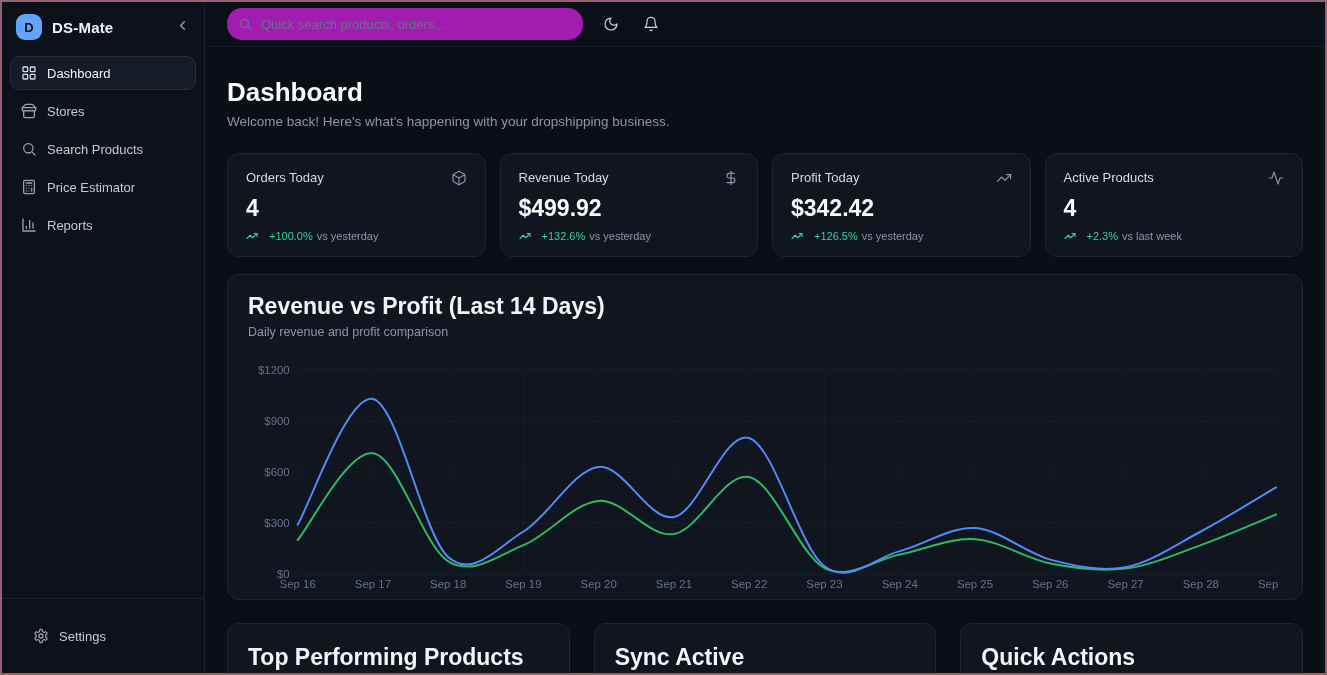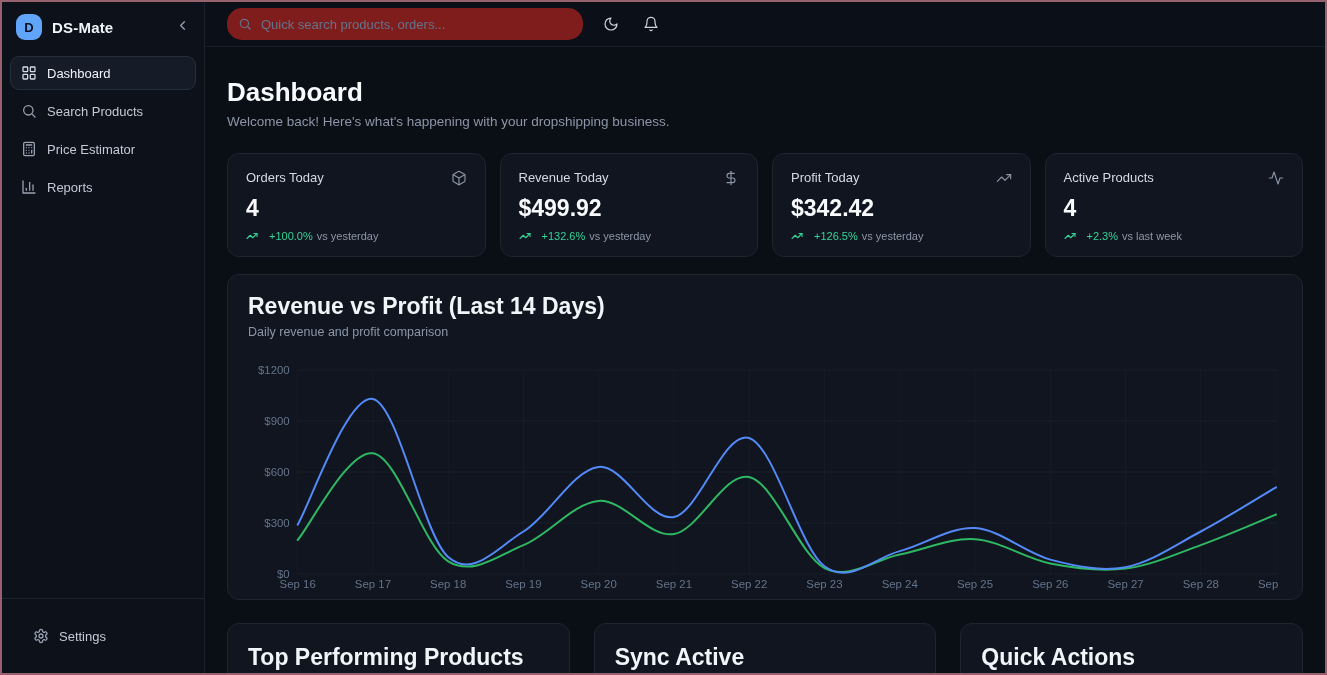--- a/index.html
+++ b/index.html
@@ -19,21 +19,21 @@
   nav.side-nav { padding:4px 8px; display:flex; flex-direction:column; gap:4px; }
   .nav-item { display:flex; align-items:center; gap:10px; padding:8px 10px; border-radius:9px; color:#c2cad6; font-size:13px; border:1px solid transparent; cursor:pointer; text-decoration:none; }
   .nav-item .nav-icon { display:flex; align-items:center; color:#9aa4b4; }
   .nav-item.active { background:#151c27; border-color:#242e3c; color:#eef2f7; }
   .nav-item.active .nav-icon { color:#d7dde6; }
   .sidebar-footer { margin-top:auto; border-top:1px solid #1b222e; padding:20px; }
 
   
   .main { flex:1; display:flex; flex-direction:column; min-width:0; background:#0a0e15; }
   .topbar { height:45px; flex:0 0 45px; display:flex; align-items:center; gap:16px; padding:0 22px; border-bottom:1px solid #161d28; background:#0b0f17; }
-  .searchbox { width:356px; height:30px; background:#7f1d1d; border-radius:15px; display:flex; align-items:center; gap:9px; padding:16px 11px; color:#64748b; }
+  .searchbox { width:356px; height:30px; background:#a21caf; border-radius:15px; display:flex; align-items:center; gap:9px; padding:16px 11px; color:#64748b; }
   .searchbox input { flex:1; background:transparent; border:none; outline:none; color:#cbd5e1; font-size:13px; font-family:inherit; }
   .searchbox input::placeholder { color:#64748b; }
   .icon-btn { background:none; border:none; color:#cbd5e1; cursor:pointer; display:flex; align-items:center; padding:4px; }
 
   .content { flex:1; padding:16px 22px 0; overflow:hidden; }
   h1.page-title { font-size:26px; font-weight:700; color:#f8fafc; margin:14px 0 6px; }
   .page-subtitle { font-size:13.5px; color:#8c96a8; margin:0 0 24px; }
 
   
   .stats { display:grid; grid-template-columns:repeat(4,1fr); gap:14px; }
@@ -79,20 +79,31 @@
       <a class="nav-item active">
         <span class="nav-icon">
           <svg width="16" height="16" viewBox="0 0 24 24" fill="none" stroke="currentColor" stroke-width="1.9" stroke-linecap="round" stroke-linejoin="round">
               <rect x="3" y="3" width="7" height="7" rx="1"></rect>
               <rect x="14" y="3" width="7" height="7" rx="1"></rect>
               <rect x="3" y="14" width="7" height="7" rx="1"></rect>
               <rect x="14" y="14" width="7" height="7" rx="1"></rect>
             </svg>
         </span>
         <span>Dashboard</span>
+      </a>
+      <a class="nav-item">
+        <span class="nav-icon">
+          <svg width="16" height="16" viewBox="0 0 24 24" fill="none" stroke="currentColor" stroke-width="1.9" stroke-linecap="round" stroke-linejoin="round">
+              <path d="m2 7 4.41-4.41A2 2 0 0 1 7.83 2h8.34a2 2 0 0 1 1.42.59L22 7"></path>
+              <path d="M4 12v8a2 2 0 0 0 2 2h12a2 2 0 0 0 2-2v-8"></path>
+              <path d="M2 7h20"></path>
+              <path d="M22 7v3a2 2 0 0 1-2 2a2.7 2.7 0 0 1-1.59-.63.7.7 0 0 0-.82 0A2.7 2.7 0 0 1 16 12a2.7 2.7 0 0 1-1.59-.63.7.7 0 0 0-.82 0A2.7 2.7 0 0 1 12 12a2.7 2.7 0 0 1-1.59-.63.7.7 0 0 0-.82 0A2.7 2.7 0 0 1 8 12a2.7 2.7 0 0 1-1.59-.63.7.7 0 0 0-.82 0A2.7 2.7 0 0 1 4 12a2 2 0 0 1-2-2V7"></path>
+            </svg>
+        </span>
+        <span>Stores</span>
       </a>
       <a class="nav-item">
         <span class="nav-icon">
           <svg width="16" height="16" viewBox="0 0 24 24" fill="none" stroke="currentColor" stroke-width="1.9" stroke-linecap="round" stroke-linejoin="round">
               <circle cx="11" cy="11" r="7"></circle>
               <path d="m21 21-4.3-4.3"></path>
             </svg>
         </span>
         <span>Search Products</span>
       </a>

